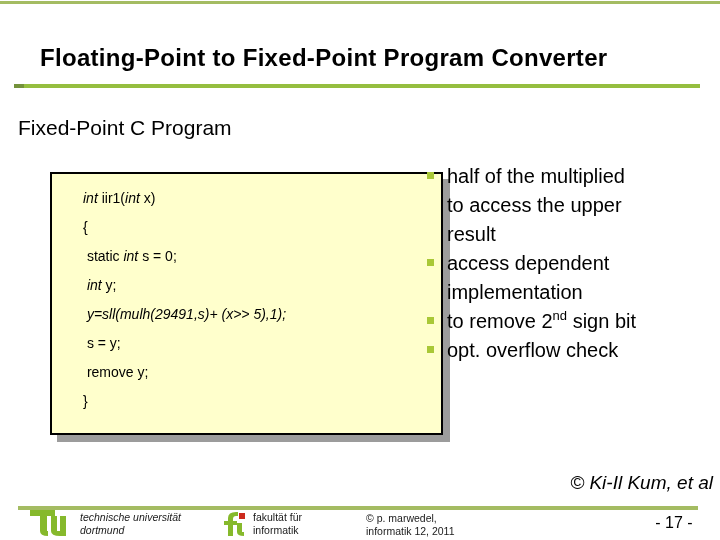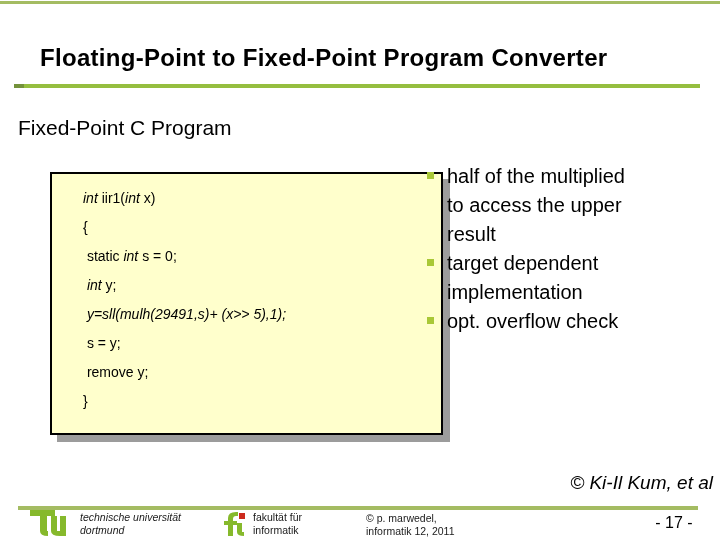--- a/index.html
+++ b/index.html
@@ -90,26 +90,30 @@
       <span class="sq-bullet"></span>
       <div class="item-text">
         <span class="line">half of the multiplied</span>
         <span class="line">to access the upper</span>
         <span class="line">result</span>
       </div>
     </li>
     <li class="rc-item">
       <span class="sq-bullet"></span>
       <div class="item-text">
-        <span class="line">target dependent</span>
+        <span class="line">access dependent</span>
         <span class="line">implementation</span>
       </div>
     </li>
   </ul>
   <ul class="rc-list">
+    <li class="rc-item">
+      <span class="sq-bullet"></span>
+      <div class="item-text"><span>to remove 2</span><sup>nd</sup><span> sign bit</span></div>
+    </li>
     <li class="rc-item">
       <span class="sq-bullet"></span>
       <div class="item-text">
         <span class="line">opt. overflow check</span>
       </div>
     </li>
   </ul>
 </div>
 
 <div class="attribution">© Ki-Il Kum, et al</div>

